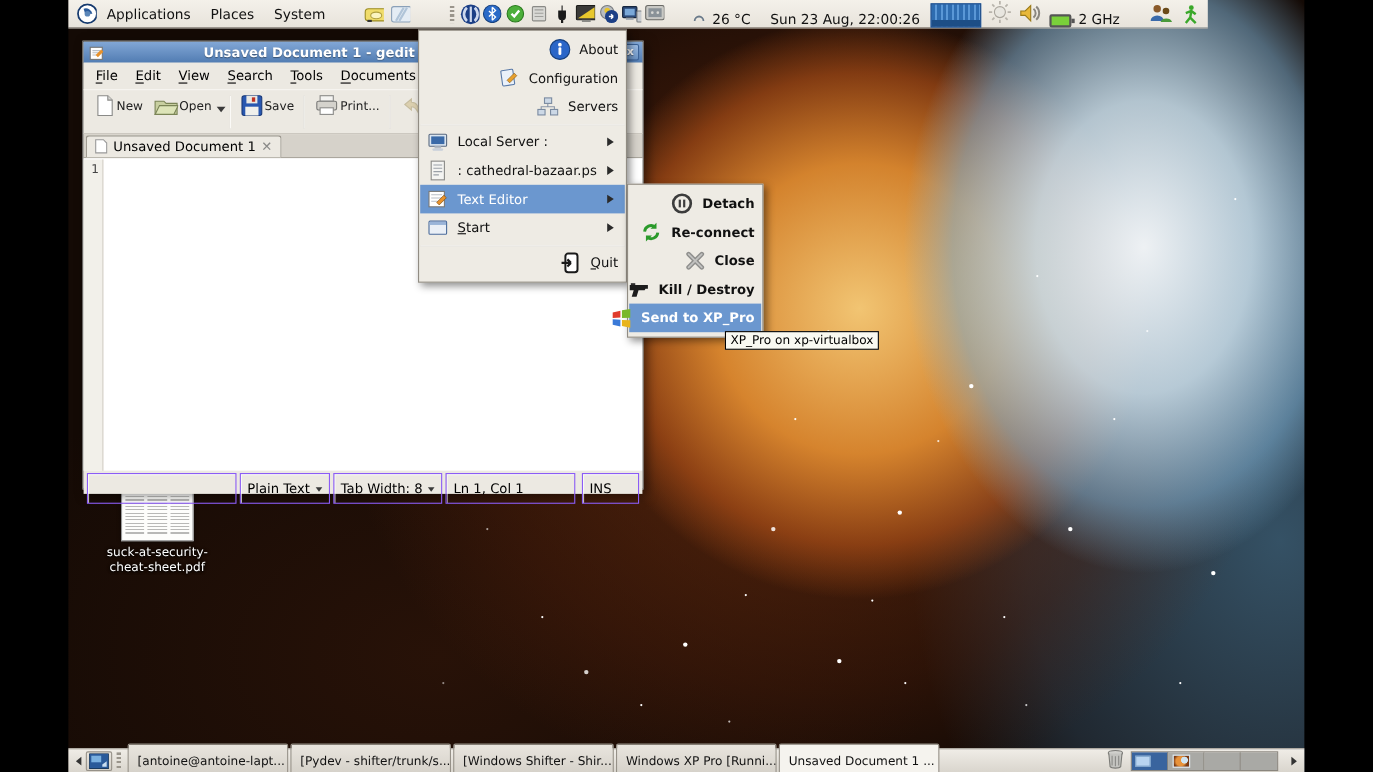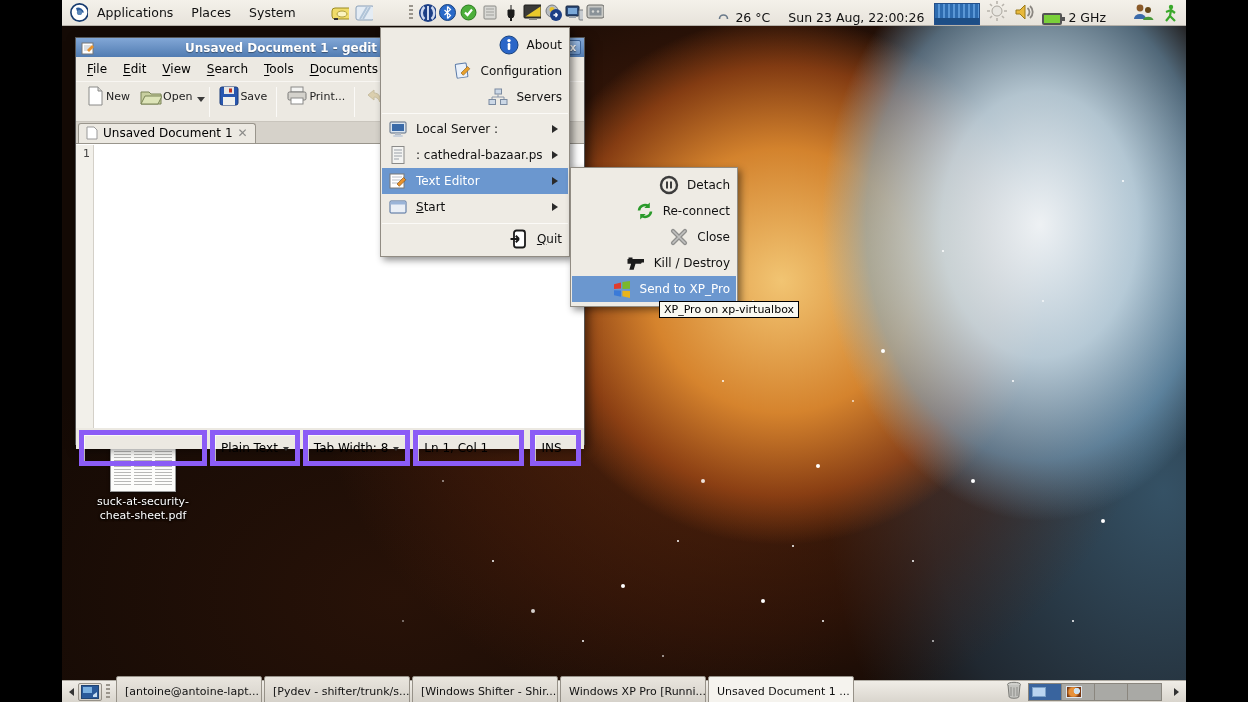--- a/index.html
+++ b/index.html
@@ -21,21 +21,21 @@
       560px 585px 0 1px #fff, 600px 655px 0 0 rgba(255,255,255,.7), 615px 540px 0 0 #fff,
       640px 480px 0 1px rgba(255,255,255,.85), 660px 380px 0 0 #fff, 690px 300px 0 0 rgba(255,255,255,.7),
       700px 600px 0 1px #fff, 730px 545px 0 0 #fff, 755px 465px 0 1px #fff, 760px 620px 0 0 #fff,
       790px 400px 0 0 rgba(255,255,255,.8), 820px 350px 0 1px #fff, 850px 560px 0 0 #fff,
       870px 640px 0 0 rgba(255,255,255,.75), 880px 250px 0 0 #fff, 910px 480px 0 1px #fff,
       950px 380px 0 0 #fff, 980px 300px 0 0 rgba(255,255,255,.8), 1010px 620px 0 0 #fff,
       1040px 520px 0 1px #fff, 1060px 180px 0 0 #fff, 430px 300px 0 0 rgba(255,255,255,.6),
       380px 480px 0 0 rgba(255,255,255,.6), 340px 620px 0 0 rgba(255,255,255,.5); }
 
   
-  .top-panel { position:absolute; left:0; top:0; width:1124px; height:26px;
+  .top-panel { position:absolute; left:0; top:0; width:1036px; height:26px;
     background:linear-gradient(#f4f1ea,#e7e3db); border-bottom:1px solid #b6b2aa;
     display:flex; align-items:center; font-size:12.5px; color:#111; }
   .panel-menu { padding:4px 9px; cursor:default; }
   .panel-group { display:flex; align-items:center; gap:6px; }
   .tray { display:flex; align-items:center; gap:3px; }
   .handle { width:4px; height:16px; background:repeating-linear-gradient(to bottom,#9a958c 0 2px,transparent 2px 4px); margin:0 2px; }
   .p-right { margin-left:auto; display:flex; align-items:flex-end; gap:6px; padding-right:8px; font-size:12.5px; }
   .icon16 { width:18px; height:18px; display:inline-flex; align-items:center; justify-content:center; }
   .monitor-applet { width:46px; height:22px; background:
      linear-gradient(to top, #1d4e86 0 30%, transparent 30%),
@@ -63,21 +63,21 @@
   .tsep { width:1px; background:#c2beb6; border-right:1px solid #fbfaf7; margin:2px 4px; align-self:stretch; }
   .open-arrow { width:0; height:0; border:4px solid transparent; border-top:5px solid #3a3a3a; margin-top:12px; }
   .tabbar { height:22px; background:#d6d2ca; border-bottom:1px solid #99958c; display:flex; align-items:flex-end; padding:2px 2px 0; }
   .tab { display:flex; align-items:center; gap:5px; background:#ece9e2; border:1px solid #99958c; border-bottom:none;
     border-radius:3px 3px 0 0; padding:2px 7px 3px; font-size:12px; }
   .tab-close { color:#8a8a88; font-weight:bold; font-size:12px; }
   .editor { display:flex; height:284px; background:#fff; border-top:1px solid #fff; }
   .gutter { width:18px; background:#f2f0ea; border-right:1px solid #d4d0c8; font-size:11px; color:#444;
     text-align:right; padding:2px 3px 0 0; }
   .statusbar { height:21px; display:flex; gap:3px; padding:2px 3px; font-size:12px; background:#ece9e2; }
-  .sb-box { border:5px solid #8b5cf6; box-shadow:inset 1px 1px 0 rgba(255,255,255,.7); padding:13px 6px;
+  .sb-box { border:1px solid #8b5cf6; box-shadow:inset 1px 1px 0 rgba(255,255,255,.7); padding:13px 6px;
     display:flex; align-items:center; gap:5px; white-space:nowrap; }
   .down-arrow { width:0; height:0; border:3.5px solid transparent; border-top:4.5px solid #3a3a3a; margin-top:4px; }
 
   
   .popup { position:absolute; background:#eeebe4; border:1px solid #918c83;
     box-shadow:3px 3px 7px rgba(0,0,0,.45); padding:4px 1px; font-size:12px; color:#111; }
   .mi { height:26px; display:flex; align-items:center; gap:7px; padding:0 6px 0 5px; position:relative;justify-content:flex-end; }
   .mi .mi-label { white-space:nowrap; }
   .mi.hl { background:#6b97cf; color:#fff; }
   .mi-arrow { margin-left:auto; width:0; height:0; border:4px solid transparent; border-left:6px solid #2a2a2a; }
@@ -333,21 +333,21 @@
       <span class="mi-ic">
             <svg width="20" height="20">
               <rect x="5" y="1.5" width="11" height="17" rx="2.5" fill="#fff" stroke="#1a1a1a" stroke-width="1.8"></rect>
               <path d="M1.5 10 H10 M10 10 L6.8 6.8 M10 10 L6.8 13.2" stroke="#1a1a1a" stroke-width="2" fill="none"></path>
             </svg>
           </span>
       <span class="mi-label"><u>Q</u>uit</span>
     </div>
   </div>
 
-  <div class="popup" style="left:508px; top:167px; width:168px;">
+  <div class="popup" style="left:508px; top:167px; width:124px;font-weight:bold;">
     <div class="mi">
       <span class="mi-ic">
             <svg width="20" height="20">
               <circle cx="10" cy="10" r="8" fill="none" stroke="#3c3c3c" stroke-width="2.4"></circle>
               <rect x="7" y="6.5" width="2" height="7" fill="#3c3c3c"></rect>
               <rect x="11" y="6.5" width="2" height="7" fill="#3c3c3c"></rect>
             </svg>
           </span>
       <span class="mi-label">Detach</span>
     </div>

